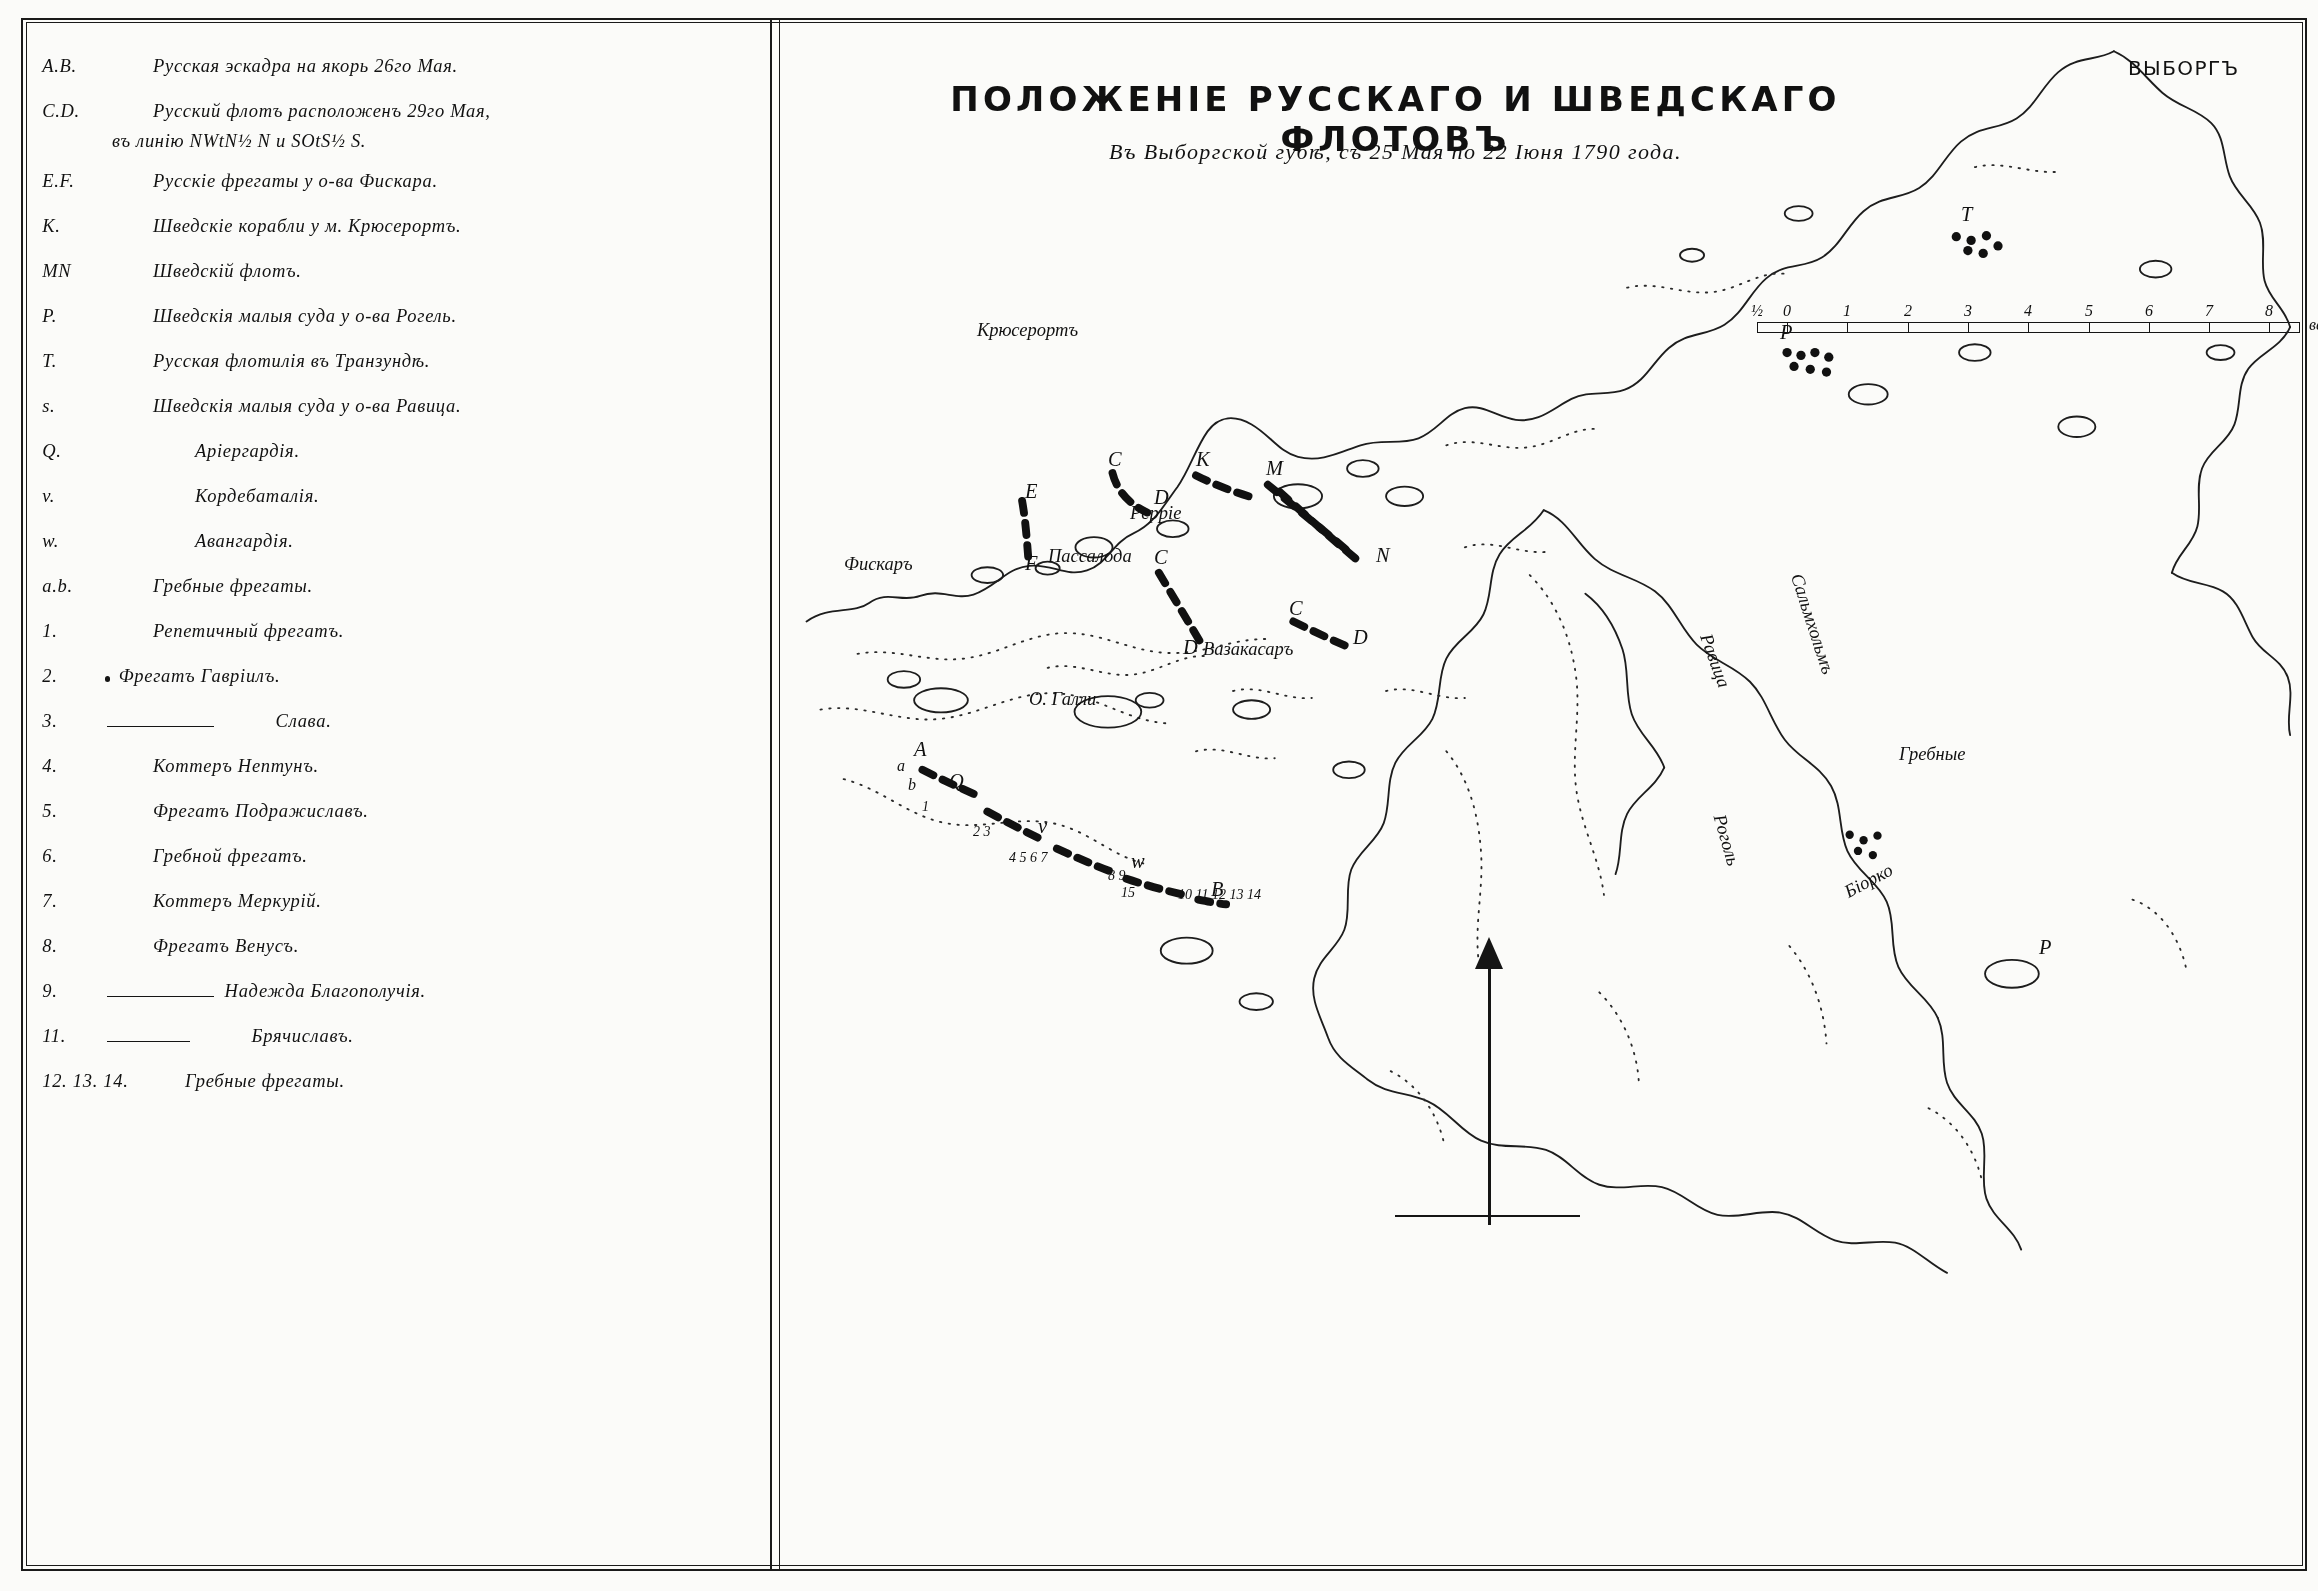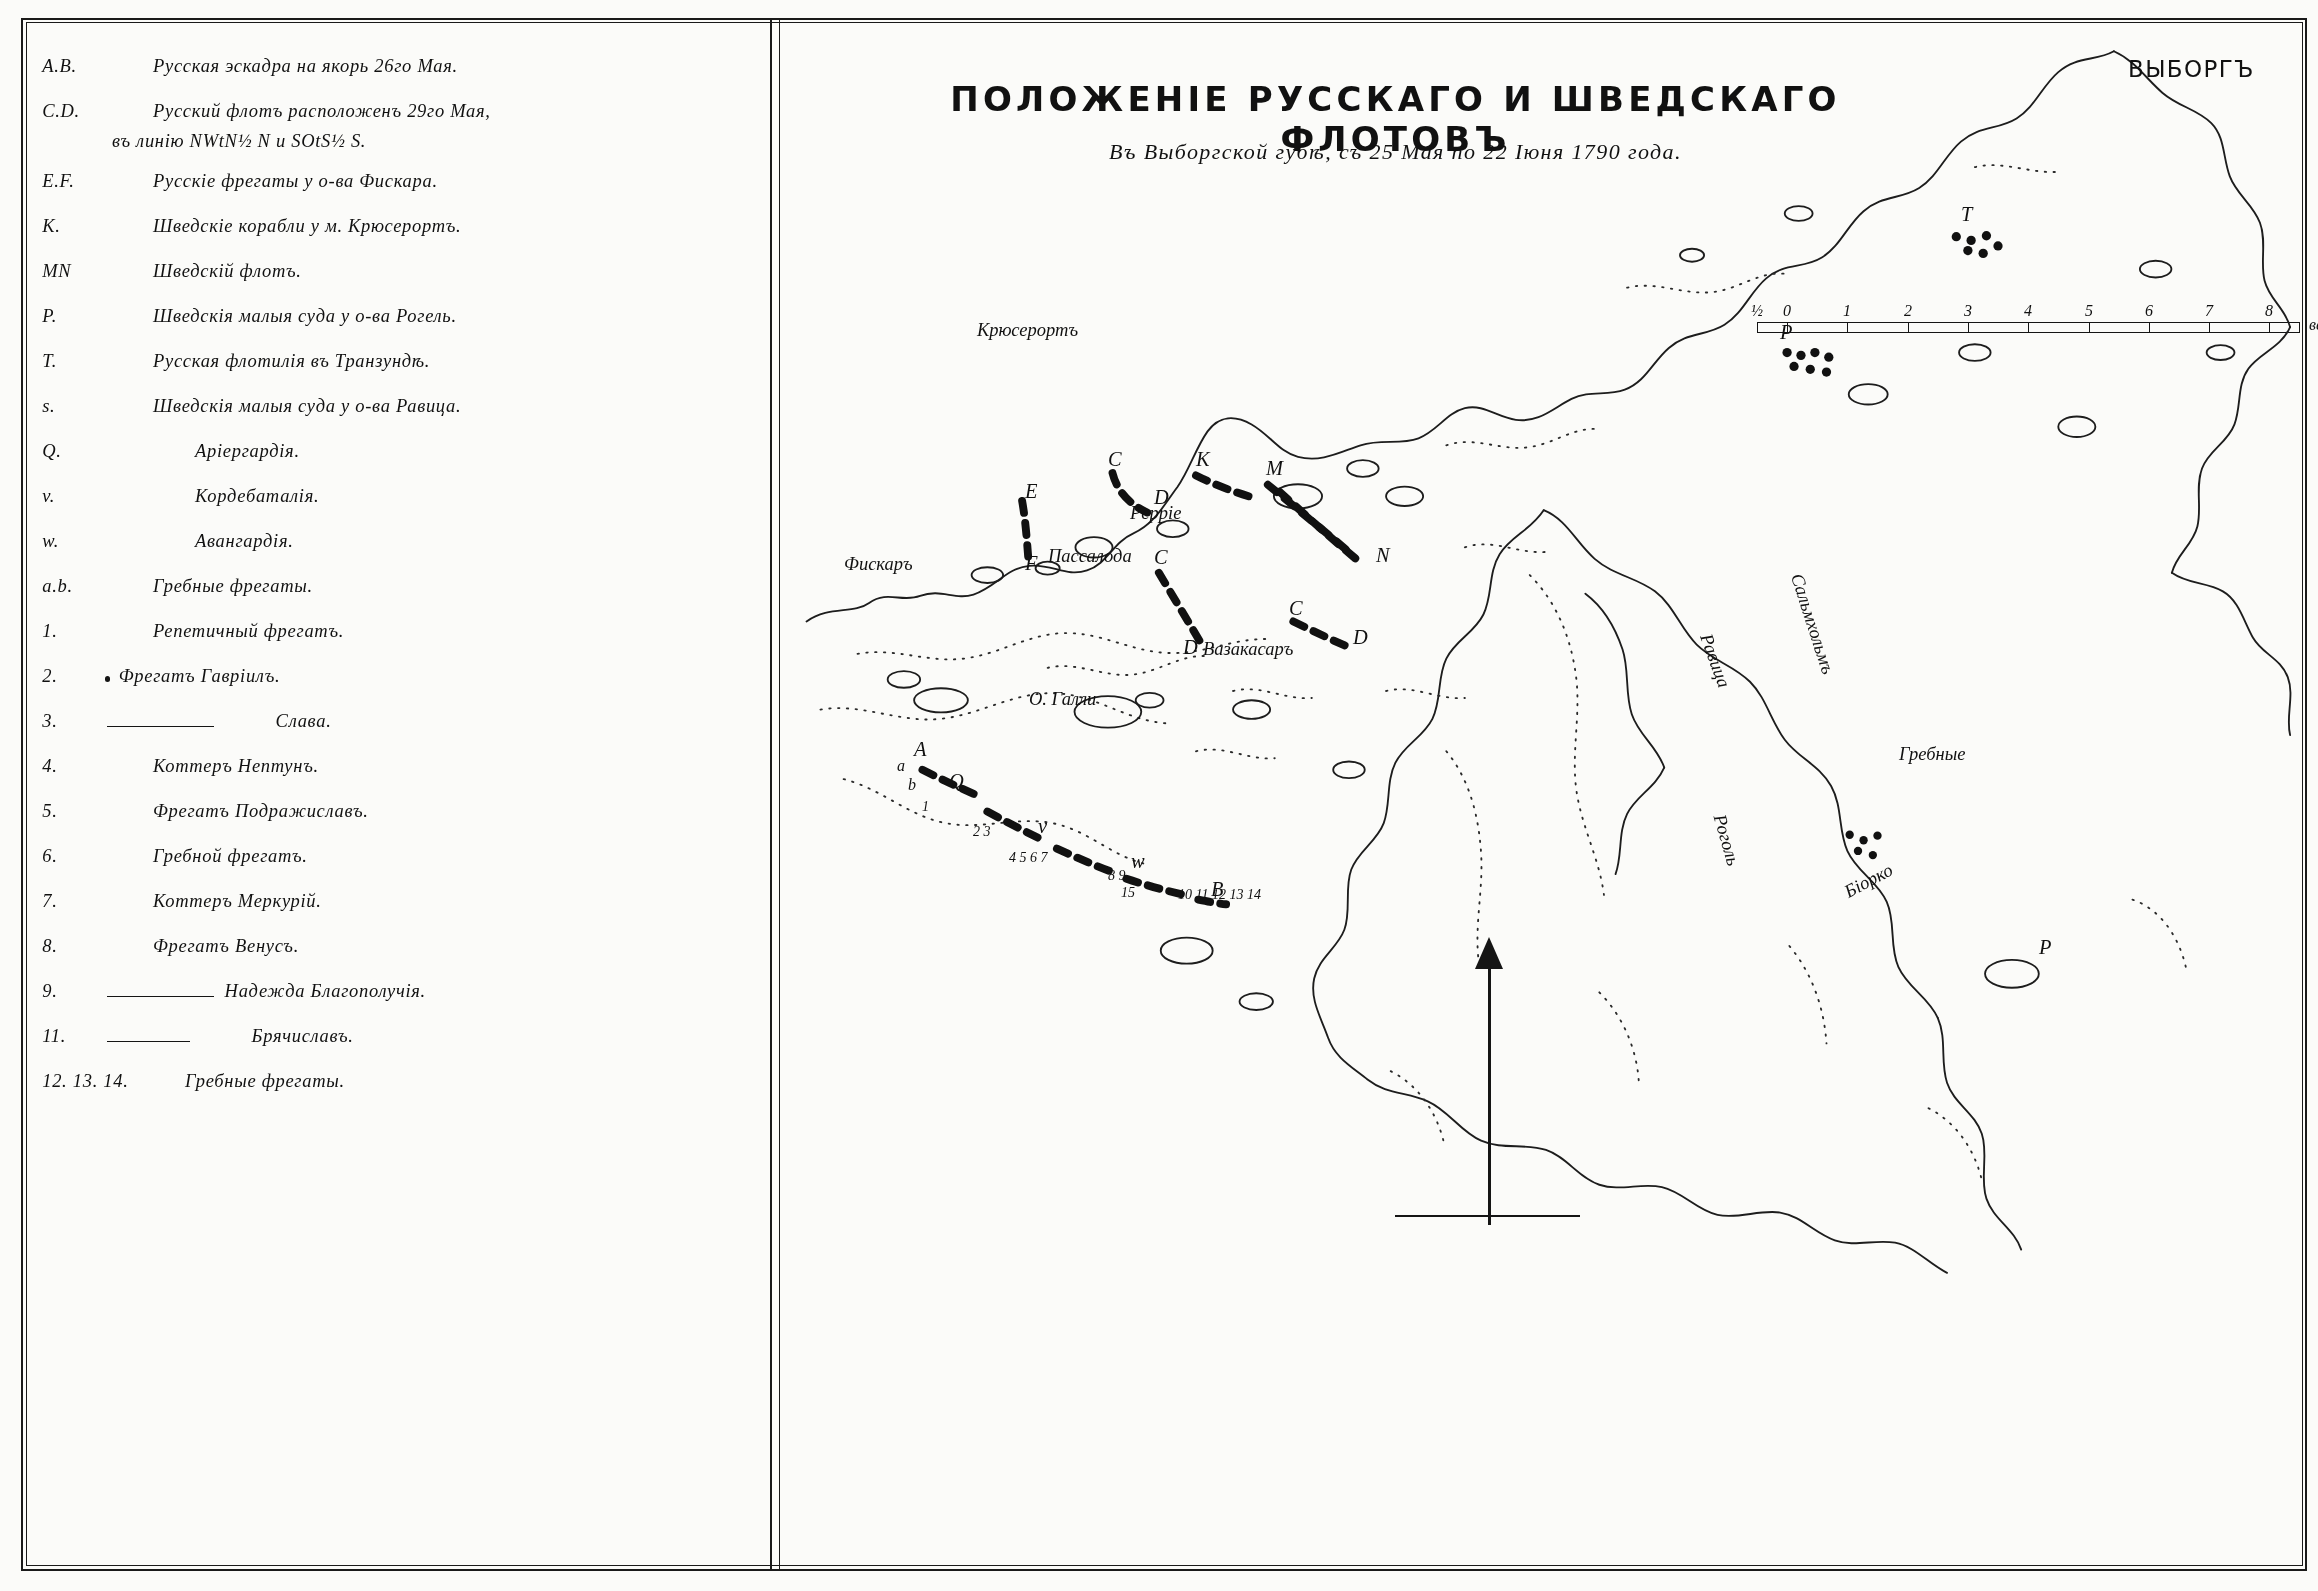--- a/index.html
+++ b/index.html
@@ -560,21 +560,21 @@
         <circle cx="2340" cy="1784" r="9"></circle>
       </g>
     </svg>
 
     <div class="north">
       <div class="head"></div>
       <div class="shaft"></div>
       <div class="base"></div>
     </div>
 
-    <div class="map-label big" style="left:1340px; top:28px; font-family:'DejaVu Sans',sans-serif; font-style:normal; letter-spacing:1.4px; font-size:23px;">ВЫБОРГЪ</div>
+    <div class="map-label big" style="left:1340px; top:28px; font-family:'DejaVu Sans',sans-serif; font-style:normal; letter-spacing:1.4px; font-size:20px;">ВЫБОРГЪ</div>
     <div class="map-label" style="left:56px; top:526px;">Фискаръ</div>
     <div class="map-label" style="left:342px; top:475px;">Peppie</div>
     <div class="map-label" style="left:260px; top:518px;">Пассалода</div>
     <div class="map-label" style="left:241px; top:661px;">О. Галли</div>
     <div class="map-label" style="left:415px; top:611px;text-align:right;">Вазакасаръ</div>
     <div class="map-label" style="left:1111px; top:716px;">Гребные</div>
     <div class="map-label" style="left:1053px; top:856px; transform:rotate(-28deg); transform-origin:left top;">Біорко</div>
 
     <div class="map-label" style="left:189px; top:292px;">Крюсерортъ</div>
     <div class="map-label" style="left:1018px; top:543px; transform:rotate(72deg); transform-origin:left top;">Сальмхольмъ</div>

